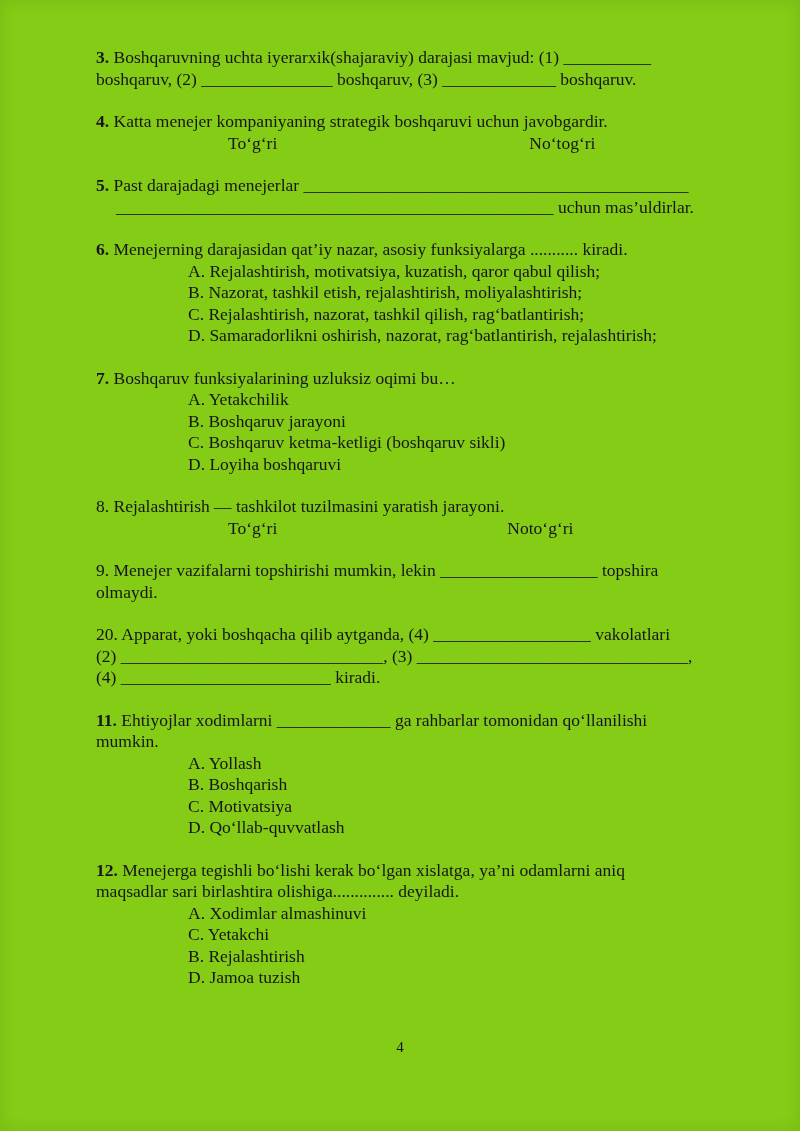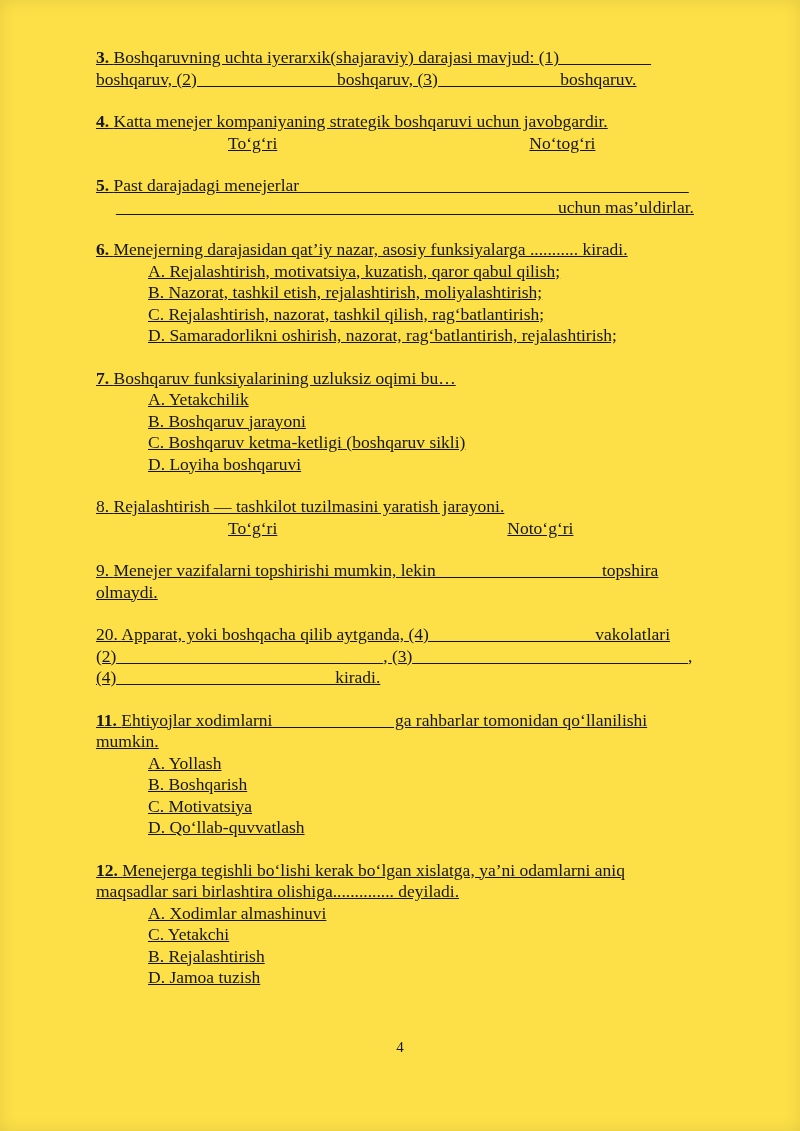--- a/index.html
+++ b/index.html
@@ -1,37 +1,36 @@
 <!DOCTYPE html>
 <html><head>
 <meta charset="utf-8">
 <style>
   html, body { margin: 0; padding: 0; background: #e8e8e8; }
   .page {
     position: relative;
     width: 800px;
     height: 1131px;
     margin: 0 auto;
-    background: #fde047;
+    background: #84cc16;
     box-sizing: border-box;
     padding: 47px 86px 0 96px;
     font-family: "Liberation Serif", "DejaVu Serif", serif;
     font-size: 17.5px;
     line-height: 21.5px;
     color: #161616;
     box-shadow: inset 0 0 16px rgba(0,0,0,0.10);
     overflow: hidden;
-    text-decoration: underline;
   }
   .q { margin: 0 0 21px 0; }
   .q-line { white-space: nowrap; }
   .qnum { font-weight: bold; }
   .qnum.plain { font-weight: normal; }
   .opts { padding-left: 52px; }
-  .opt { white-space: nowrap; }
+  .opt { white-space: nowrap; margin-left: 40px; }
   .tf-row { white-space: nowrap; }
   .tf-row .tf-true { margin-left: 132px; text-align: right; }
   .tf-q4 .tf-false { margin-left: 252px; }
   .tf-q8 .tf-false { margin-left: 230px; }
   .indent-sm { padding-left: 20px; }
   .page-number {
     position: absolute;
     top: 1038px;
     left: 0;
     right: 0;

